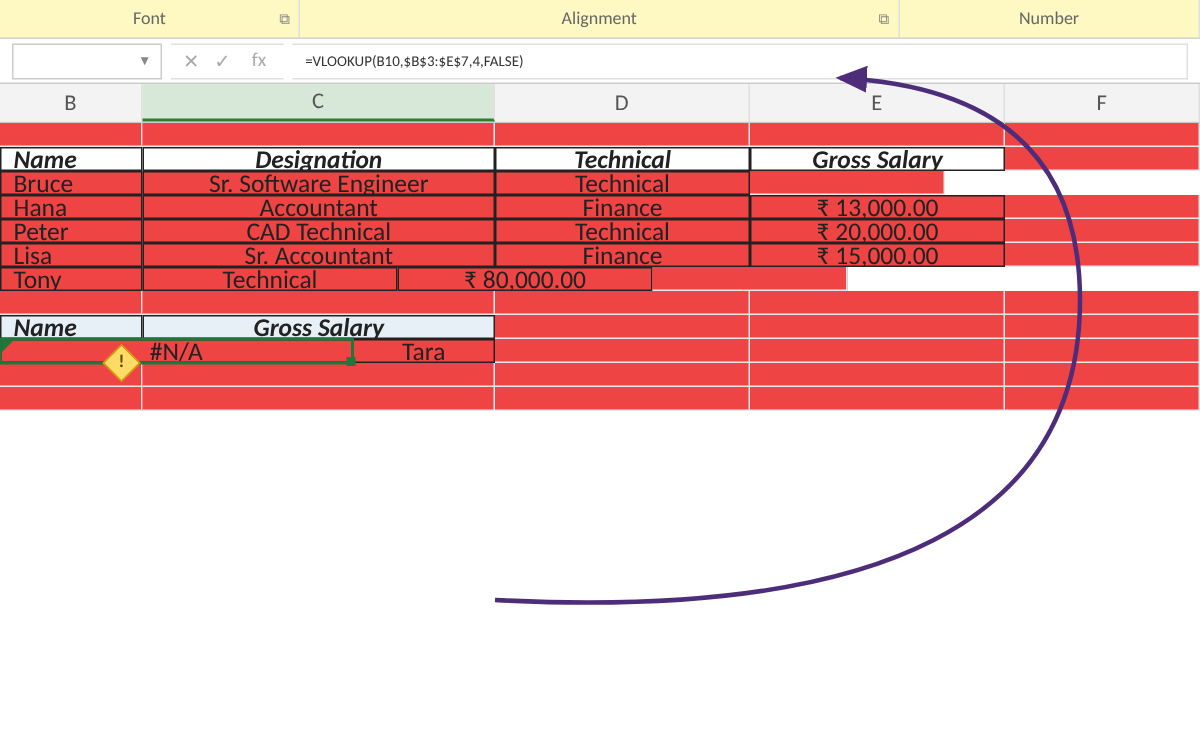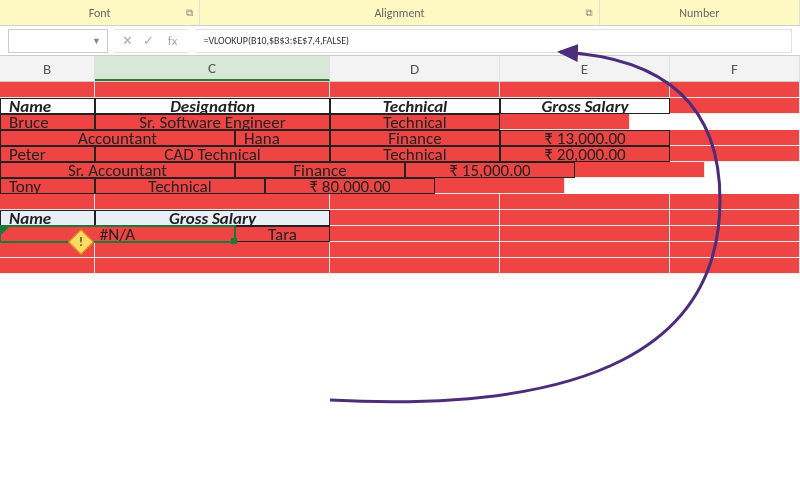--- a/index.html
+++ b/index.html
@@ -102,34 +102,35 @@
       <div class="cell col-F"></div>
     </div>
 
     <div class="row">
       <div class="cell col-B border left">Bruce</div>
       <div class="cell col-C border center">Sr. Software Engineer</div>
       <div class="cell col-D border center">Technical</div>
       <div class="cell col-F"></div>
     </div>
     <div class="row">
+      <div class="cell col-B border left">Hana</div>
       <div class="cell col-C border center">Accountant</div>
-      <div class="cell col-B border left">Hana</div>
       <div class="cell col-D border center">Finance</div>
       <div class="cell col-E border center">₹ 13,000.00</div>
       <div class="cell col-F"></div>
     </div>
     <div class="row">
       <div class="cell col-B border left">Peter</div>
       <div class="cell col-C border center">CAD Technical</div>
       <div class="cell col-D border center">Technical</div>
       <div class="cell col-E border center">₹ 20,000.00</div>
       <div class="cell col-F"></div>
     </div>
     <div class="row">
+      <div class="cell col-B border left">Lisa</div>
       <div class="cell col-C border center">Sr. Accountant</div>
       <div class="cell col-D border center">Finance</div>
       <div class="cell col-E border center">₹ 15,000.00</div>
       <div class="cell col-F"></div>
     </div>
     <div class="row">
       <div class="cell col-B border left">Tony</div>
       <div class="cell col-D border center">Technical</div>
       <div class="cell col-E border center">₹ 80,000.00</div>
       <div class="cell col-F"></div>

